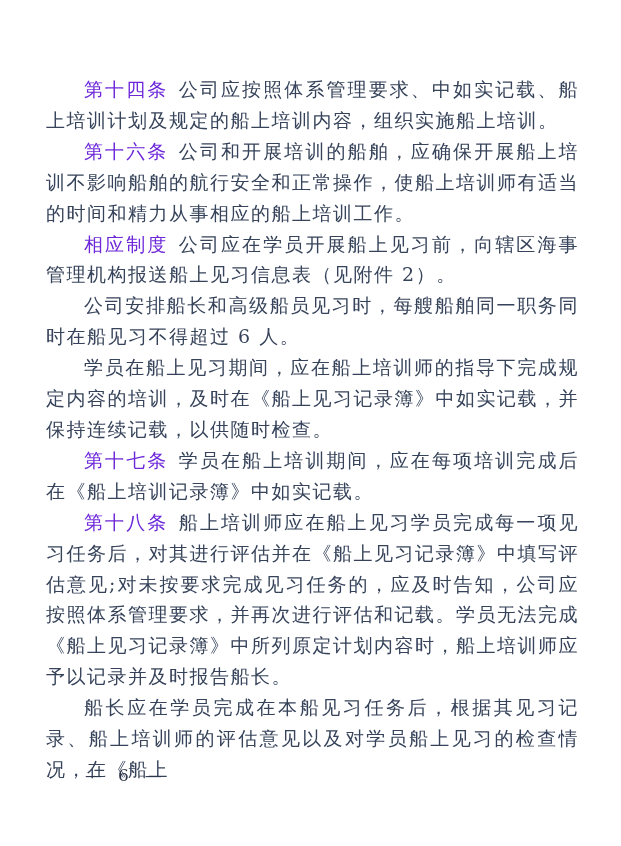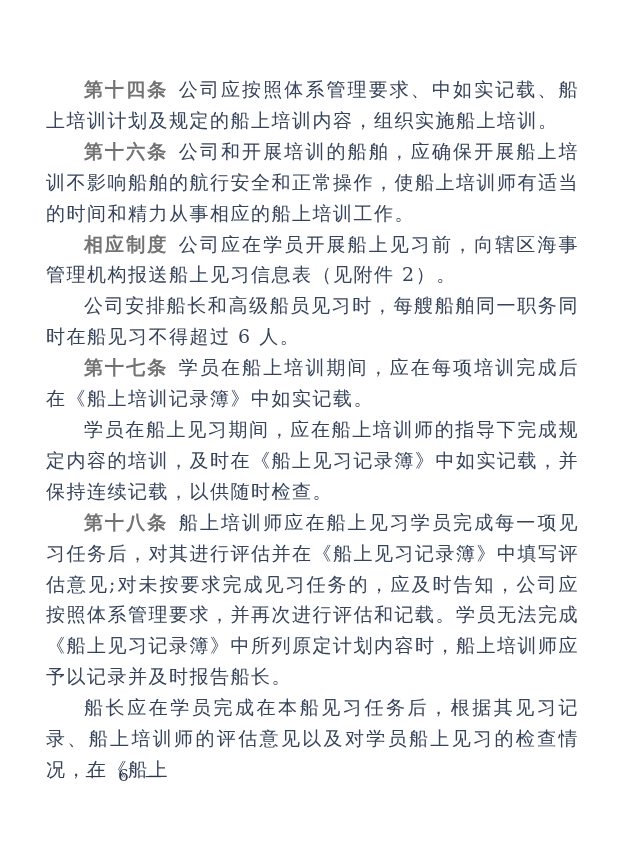--- a/index.html
+++ b/index.html
@@ -26,22 +26,22 @@
     color: #36435a;
     text-align: justify;
     text-justify: inter-character;
   }
   .content p {
     margin: 0;
     padding: 0;
     text-indent: 2em;
   }
   .art-no {
-    font-weight: bold;
-    color: #737373;
+    font-weight: normal;
+    color: #6d28d9;
     margin-right: 0.55em;
   }
   .footer {
     position: absolute;
     left: 85px;
     top: 765px;
     display: flex;
     align-items: center;
     gap: 16px;
     font-size: 17px;
@@ -57,23 +57,23 @@
   <div class="content">
 
     <p><b class="art-no">第十四条</b><span>公司应按照体系管理要求、中如实记载、船上培训计划及规定的船上培训内容，组织实施船上培训。</span></p>
 
     <p><b class="art-no">第十六条</b><span>公司和开展培训的船舶，应确保开展船上培训不影响船舶的航行安全和正常操作，使船上培训师有适当的时间和精力从事相应的船上培训工作。</span></p>
 
     <p><b class="art-no">相应制度</b><span>公司应在学员开展船上见习前，向辖区海事管理机构报送船上见习信息表（见附件 2）。</span></p>
 
     <p><span>公司安排船长和高级船员见习时，每艘船舶同一职务同时在船见习不得超过 6 人。</span></p>
 
+    <p><span>学员在船上见习期间，应在船上培训师的指导下完成规定内容的培训，及时在《船上见习记录簿》中如实记载，并保持连续记载，以供随时检查。</span></p>
+
     <p><b class="art-no">第十七条</b><span>学员在船上培训期间，应在每项培训完成后在《船上培训记录簿》中如实记载。</span></p>
-
-    <p><span>学员在船上见习期间，应在船上培训师的指导下完成规定内容的培训，及时在《船上见习记录簿》中如实记载，并保持连续记载，以供随时检查。</span></p>
 
     <p><b class="art-no">第十八条</b><span>船上培训师应在船上见习学员完成每一项见习任务后，对其进行评估并在《船上见习记录簿》中填写评估意见;对未按要求完成见习任务的，应及时告知，公司应按照体系管理要求，并再次进行评估和记载。学员无法完成《船上见习记录簿》中所列原定计划内容时，船上培训师应予以记录并及时报告船长。</span></p>
 
     <p><span>船长应在学员完成在本船见习任务后，根据其见习记录、船上培训师的评估意见以及对学员船上见习的检查情况，在《船上</span></p>
 
   </div>
 
   <div class="footer">
     <span>—</span>
     <span>6</span>

